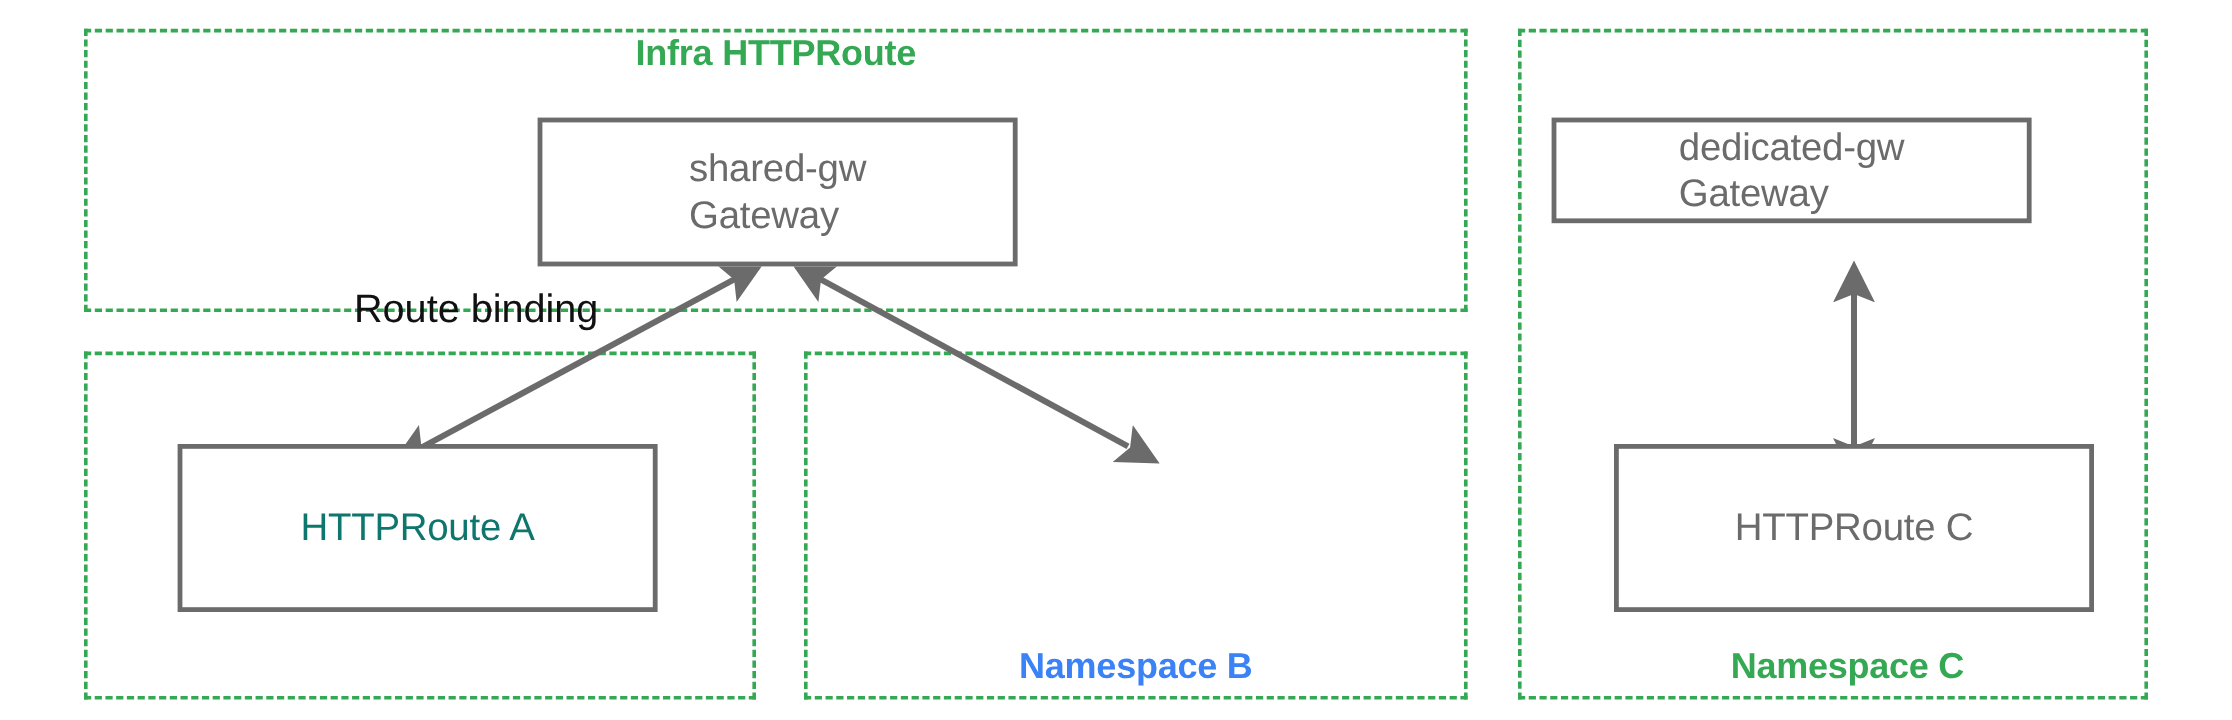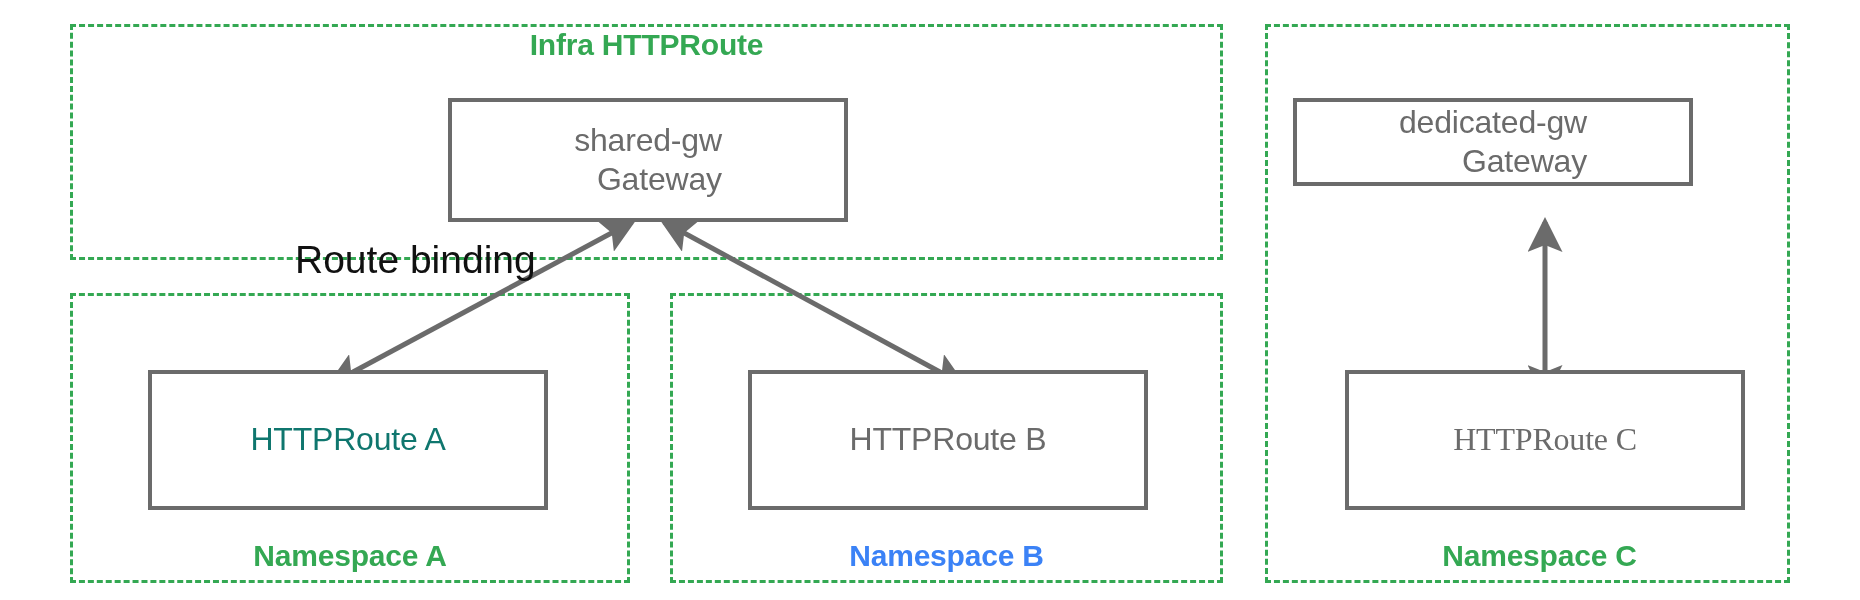--- a/index.html
+++ b/index.html
@@ -40,28 +40,28 @@
     box-sizing: border-box;
     display: flex;
     align-items: center;
     justify-content: center;
     flex-direction: column;
   }
   .node-label {
     color: #6b6b6b;
     font-size: 32px;
     line-height: 1.22;
-    text-align: right;
+    text-align: left;
     white-space: pre-line;
     letter-spacing: -0.2px;
   }
   .edge-label {
     position: absolute;
     color: #111111;
-    font-size: 39px;
+    font-size: 33px;
     white-space: nowrap;
     line-height: 1;
   }
   #arrows {
     position: absolute;
     left: 0;
     top: 0;
     width: 1860px;
     height: 600px;
     pointer-events: none;
@@ -71,21 +71,20 @@
 <body>
 
 <div id="canvas">
 
   <div class="ns-group" id="grp-infra" style="left: 70px; top: 24px; width: 1153px; height: 236px; border-color: rgb(52, 168, 83);"></div>
   <div class="ns-group" id="grp-ns-a" style="left: 70px; top: 293px; width: 560px; height: 290px; border-color: rgb(52, 168, 83);"></div>
   <div class="ns-group" id="grp-ns-b" style="left: 670px; top: 293px; width: 553px; height: 290px; border-color: rgb(52, 168, 83);"></div>
   <div class="ns-group" id="grp-ns-c" style="left: 1265px; top: 24px; width: 525px; height: 559px; border-color: rgb(52, 168, 83);"></div>
 
   <div class="ns-label" id="lbl-infra" style="color: rgb(52, 168, 83); left: 70px; width: 1153px; top: 30px;">Infra HTTPRoute</div>
-  <div class="ns-label" id="lbl-ns-a" style="color: rgb(52, 168, 83); left: 70px; width: 560px; top: 541px;">Namespace A</div>
   <div class="ns-label" id="lbl-ns-b" style="color: #3b82f6; left: 670px; width: 553px; top: 541px;">Namespace B</div>
   <div class="ns-label" id="lbl-ns-c" style="color: rgb(52, 168, 83); left: 1265px; width: 525px; top: 541px; padding-left: 12px;">Namespace C</div>
 
   <svg id="arrows" viewBox="0 0 1860 600">
     <defs>
       <marker id="ah" markerWidth="7" markerHeight="7" refX="6.0" refY="3.5" orient="auto" markerUnits="strokeWidth">
         <path d="M0,0 L7,3.5 L0,7 L1.4,3.5 z" fill="#6b6b6b"></path>
       </marker>
       <marker id="ah-start" markerWidth="7" markerHeight="7" refX="1.0" refY="3.5" orient="auto-start-reverse" markerUnits="strokeWidth">
         <path d="M0,0 L7,3.5 L0,7 L1.4,3.5 z" fill="#6b6b6b"></path>
@@ -105,21 +104,18 @@
 
   <div class="node-box" id="node-dedicated-gw" style="left: 1293px; top: 98px; width: 400px; height: 88px; border-color: rgb(107, 107, 107);">
     <div class="node-label" style="color: rgb(107, 107, 107);">dedicated-gw
 Gateway</div>
   </div>
 
   <div class="node-box" id="node-httproute-a" style="left: 148px; top: 370px; width: 400px; height: 140px; border-color: rgb(107, 107, 107);">
     <div class="node-label" style="color: #0f766e;">HTTPRoute A</div>
   </div>
 
-  <div class="node-box" id="node-httproute-b" style="left: 748px; top: 370px; width: 400px; height: 140px; border-color: rgb(107, 107, 107);">
-    <div class="node-label" style="color: rgb(107, 107, 107);">HTTPRoute B</div>
-  </div>
 
-  <div class="node-box" id="node-httproute-c" style="left: 1345px; top: 370px; width: 400px; height: 140px; border-color: rgb(107, 107, 107); font-family: Liberation Serif, serif;">
+  <div class="node-box" id="node-httproute-c" style="left: 1345px; top: 370px; width: 400px; height: 140px; border-color: rgb(107, 107, 107);">
     <div class="node-label" style="color: rgb(107, 107, 107);">HTTPRoute C</div>
   </div>
 
 </div>
 
 </body></html>

